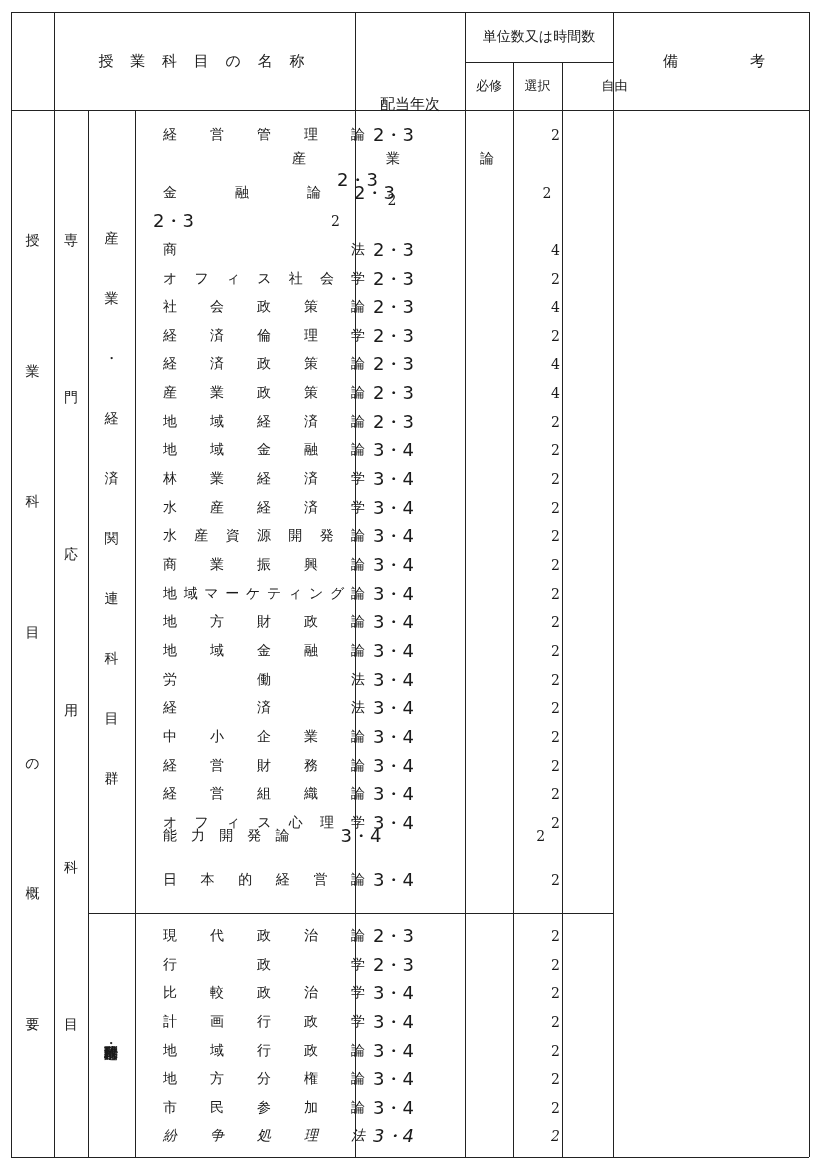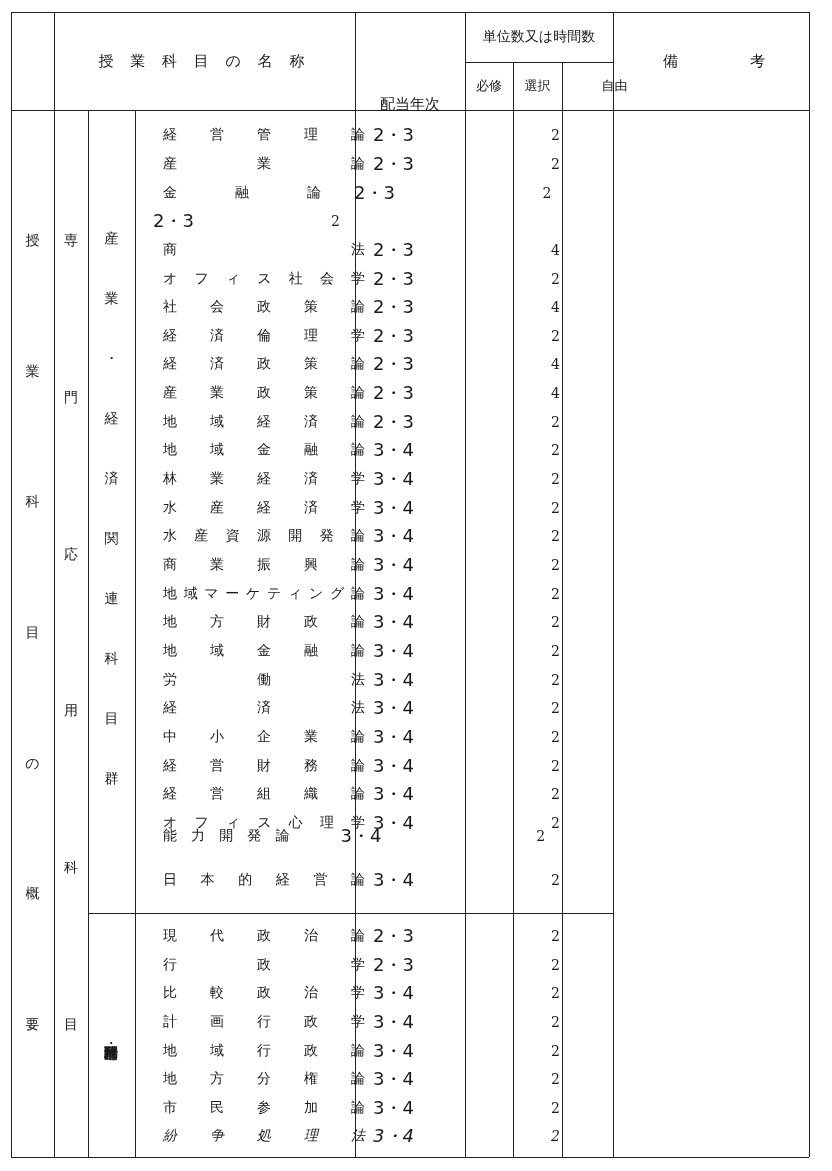--- a/index.html
+++ b/index.html
@@ -89,21 +89,21 @@
 <div class="vert-tight" style="left:88px; top:945px; width:47px; height:180px;">政治・行政関連科目群</div>
 
 <div id="rows-g1">
     <div class="row" style="top: 121px;">
       <span class="name">経営管理論</span>
       <span class="year">2・3</span>
       <span class="req"></span>
       <span class="sel">2</span>
       <span class="free"></span>
     </div>
-    <div class="row" style="top: 149.65px;">
+    <div class="row" style="top: 149.65px; flex-direction: column;">
       <span class="name">産業論</span>
       <span class="year">2・3</span>
       <span class="req"></span>
       <span class="sel">2</span>
       <span class="free"></span>
     </div>
     <div class="row" style="top: 178.3px; gap: 25px;">
       <span class="name">金融論</span>
       <span class="year">2・3</span>
       <span class="req"></span>

